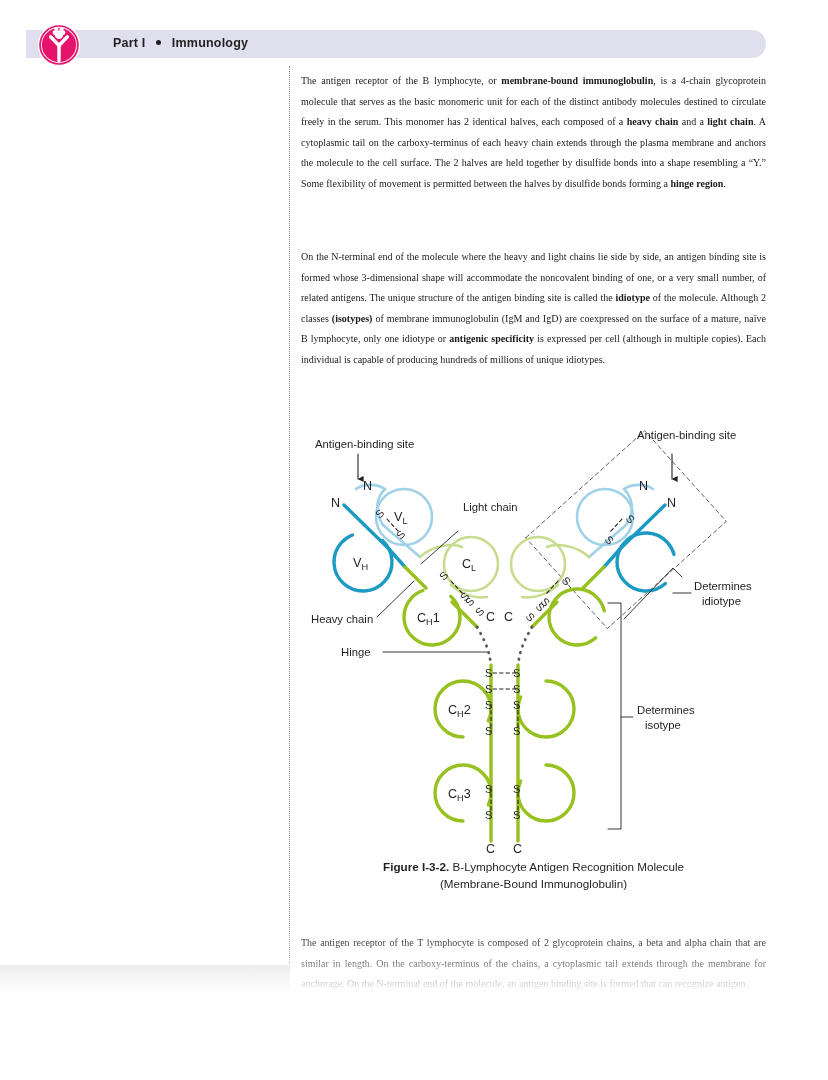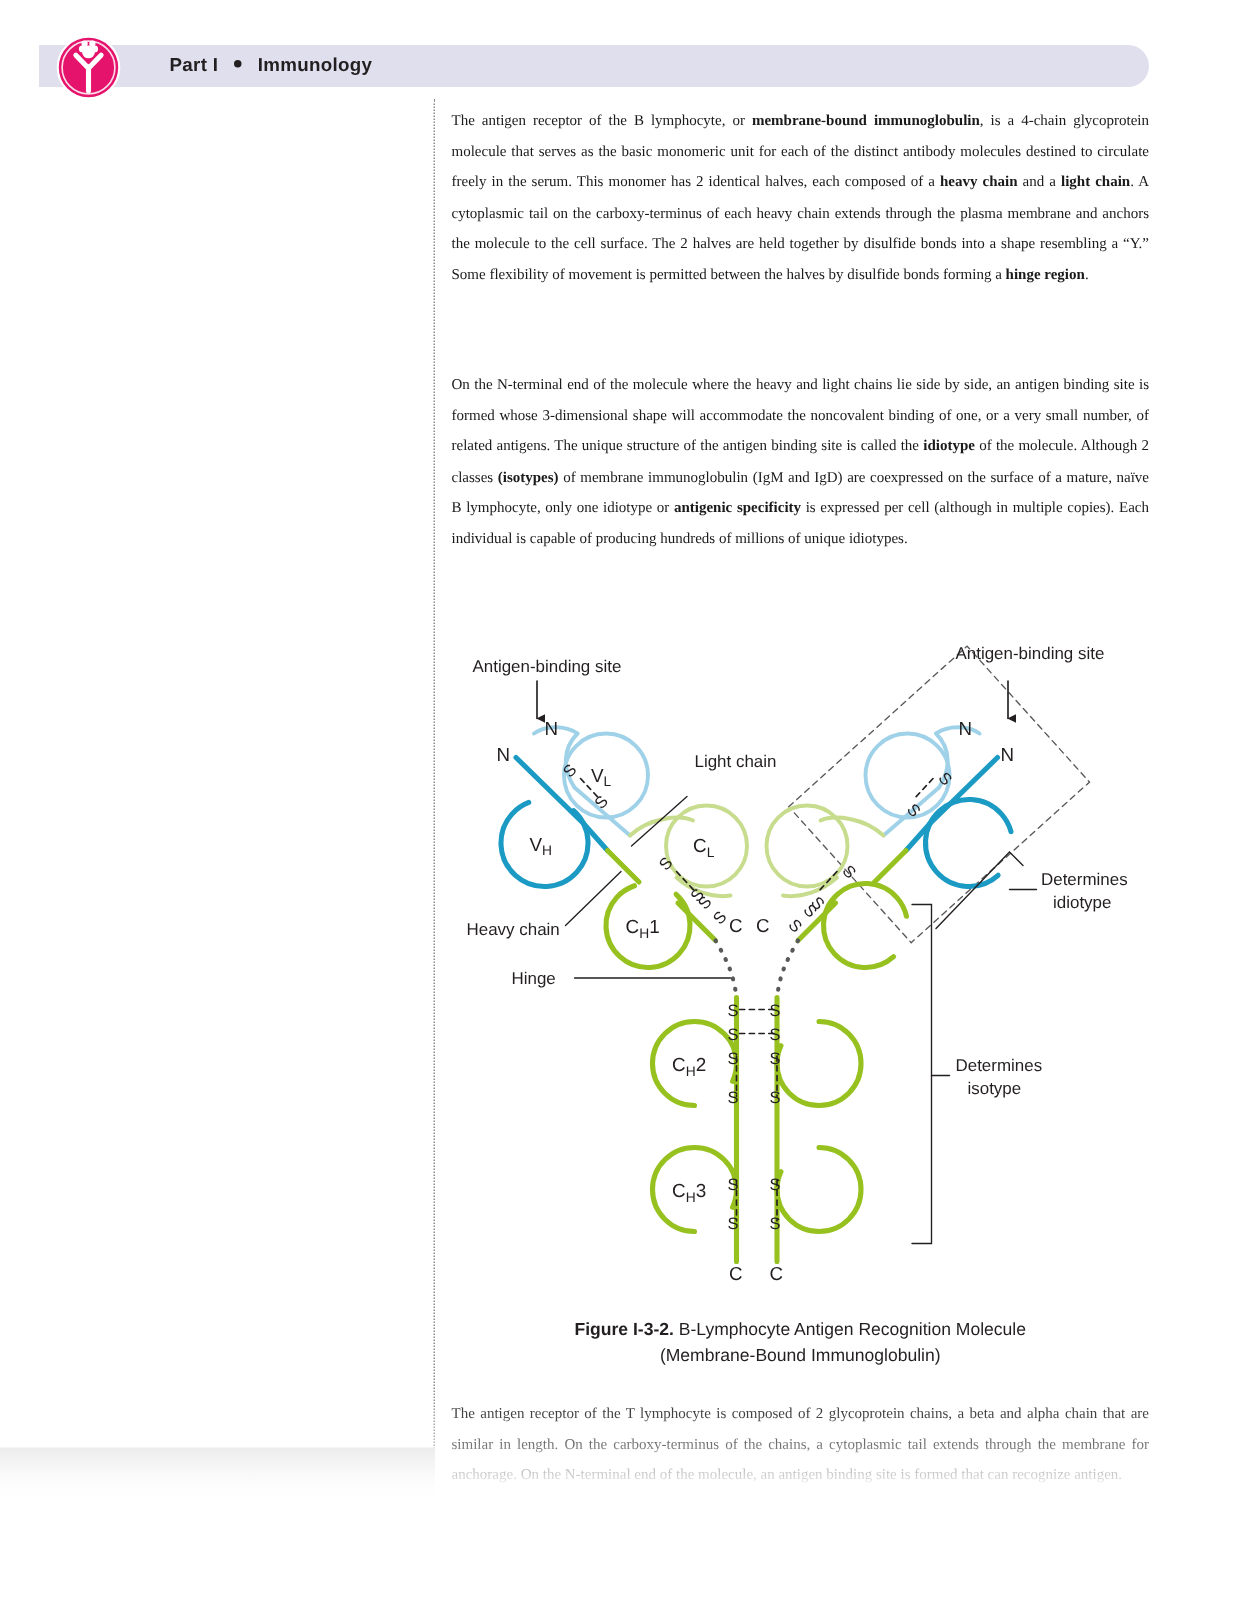--- a/index.html
+++ b/index.html
@@ -47,21 +47,21 @@
   .para b{font-weight:bold;}
   #p1{top:71px;}
   #p2{top:247px;}
   #p3{top:933px;}
 
   
   #figure{position:absolute;left:301px;top:421px;width:465px;height:490px;}
   #fig-svg{position:absolute;left:0;top:0;}
   #fig-caption{
     position:absolute;left:0;top:438px;width:465px;text-align:center;
-    font-family:"Liberation Sans", sans-serif;font-size:11.7px;color:#231f20;line-height:16.5px;margin-top:20px;
+    font-family:"Liberation Sans", sans-serif;font-size:11.7px;color:#231f20;line-height:16.5px;
   }
   #fig-caption .cap-num{font-weight:bold;}
 
   
   #footer{position:absolute;left:0;top:1005px;width:828px;height:75px;background:#fff;}
 </style>
 </head>
 <body>
 
 <div id="page">

